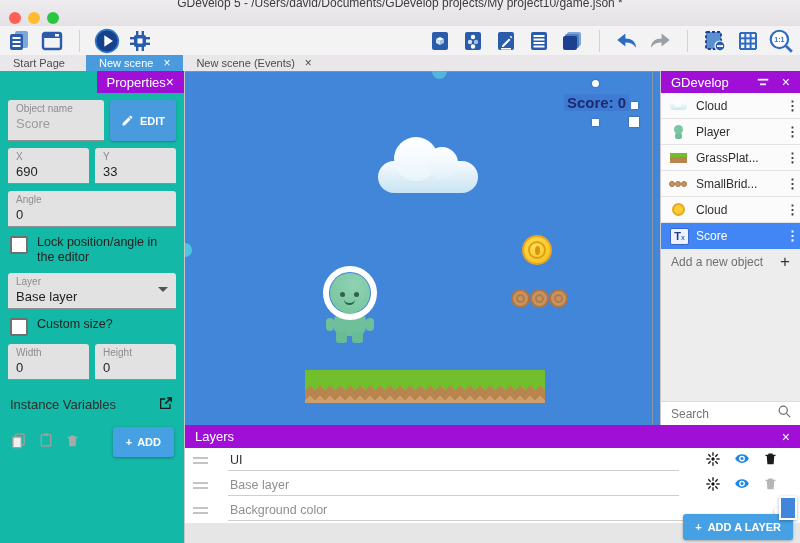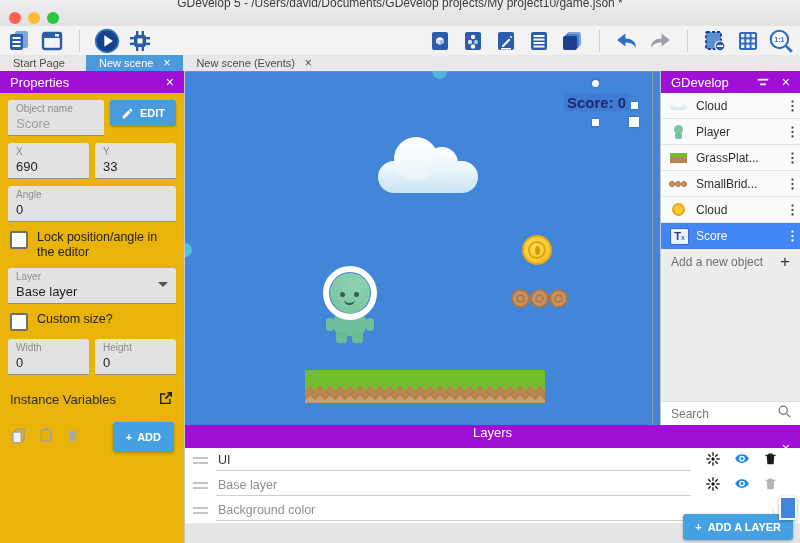--- a/index.html
+++ b/index.html
@@ -29,34 +29,34 @@
   .tab{display:flex;align-items:center;gap:10px;padding:0 13px;font-size:11px;color:#4c4c4c;}
   .tab.active{background:#4A9ADE;color:#fff;margin-left:8px;}
   .tab .close{font-size:12px;line-height:1;}
 
   
   .panel-header{height:22px;background:#A00FD6;color:#fff;display:flex;align-items:center;
     padding:0 10px;font-size:13px;flex:none;}
   .panel-header .hx{margin-left:auto;font-size:14px;}
 
   
-  .props{position:absolute;top:71px;left:0;width:185px;bottom:0;background:#eab308;
-    border-right:1px solid #c8c6c8;box-sizing:border-box;display:flex;flex-direction:column;}
+  .props{position:absolute;top:71px;left:0;width:185px;bottom:0;background:#14b8a6;
+    border-right:1px solid #c8c6c8;box-sizing:border-box;display:flex;flex-direction:column;align-items:flex-end;}
   .props-body{padding:7px 8px;display:flex;flex-direction:column;gap:7px;}
   .frow{display:flex;gap:6px;}
   .field{background:#e3e2e3;border-bottom:1px solid #8f8f8f;border-radius:3px 3px 0 0;
     padding:3px 8px 3px;flex:1;min-width:0;}
   .field .lbl{font-size:10px;color:#8c8c8c;display:block;line-height:11px;}
   .field .val{font-size:13px;color:#1f1f1f;line-height:15px;white-space:nowrap;}
   .field.disabled .val{color:#9b9b9b;}
   .field.select{position:relative;}
   .caret{position:absolute;right:8px;top:14px;width:0;height:0;
     border:5px solid transparent;border-top-color:#555;}
   .edit-btn{background:#4A9ADE;color:#fff;border-radius:3px;display:flex;align-items:center;
-    justify-content:center;gap:6px;font-size:11px;font-weight:bold;width:66px;height:26px;flex:none;
+    justify-content:center;gap:6px;font-size:11px;font-weight:bold;width:66px;height:41px;flex:none;
     box-shadow:0 1px 2px rgba(0,0,0,.25);}
   .checkrow{display:flex;gap:9px;font-size:12.5px;color:#222;align-items:flex-start;padding:1px 2px;line-height:15px;}
   .cb{width:14px;height:14px;border:2px solid #6f6f6f;border-radius:2px;background:#fdfdfd;flex:none;margin-top:1px;}
   .iv-head{display:flex;justify-content:space-between;align-items:center;font-size:13px;
     color:#2c2c2c;padding:8px 2px 4px;}
   .action-row{display:flex;align-items:center;gap:11px;padding:2px 2px;}
   .add-btn{margin-left:auto;background:#45A1E4;color:#fff;font-size:11px;font-weight:bold;
     padding:9px 13px;border-radius:3px;box-shadow:0 1px 3px rgba(0,0,0,.3);display:flex;gap:5px;align-items:center;}
 
   
@@ -149,22 +149,22 @@
   .mini-coin{position:absolute;left:3px;top:1px;width:13px;height:13px;border-radius:50%;
     background:#FFCC33;border:2px solid #E8A61E;box-sizing:border-box;}
   .mini-text{position:absolute;left:1px;top:0px;width:17px;height:15px;background:#eef2fc;
     border:1px solid #3a66c8;border-radius:2px;color:#1d3a9e;font-weight:bold;font-size:11px;
     text-align:center;line-height:14px;}
   .mini-text i{font-style:normal;font-size:7px;color:#3a7ad2;}
 
   
   .layers{position:absolute;left:185px;top:425px;right:0;bottom:0;background:#e9e9e9;
     display:flex;flex-direction:column;}
-  .layers .panel-header{height:23px;flex-direction:column;}
-  .layer-row{height:25px;background:#fff;display:flex;align-items:center;padding:0 8px 0 8px;gap:8px;flex:none;}
+  .layers .panel-header{height:23px;}
+  .layer-row{height:25px;background:#fff;display:flex;align-items:center;padding:0 8px 0 8px;gap:20px;flex:none;}
   .drag-handle{width:15px;flex:none;display:flex;flex-direction:column;gap:3px;}
   .drag-handle i{height:2px;background:#c4c4c4;display:block;}
   .lname{font-size:12.5px;color:#8f8f8f;border-bottom:1px solid #cfcfcf;flex:1;
     padding:3px 2px 3px;margin-right:6px;}
   .lname.dark{color:#2e2e2e;}
   .layer-actions{display:flex;align-items:center;gap:12px;padding-right:14px;flex:none;}
   .swatch-wrap{margin-left:auto;margin-right:10px;background:#fff;box-shadow:0 1px 3px rgba(0,0,0,.35);
     padding:3px 4px;border-radius:2px;}
   .swatch{width:30px;height:13px;background:#4285DD;}
   .layers-footer{flex:1;background:#e6e6e6;position:relative;}

